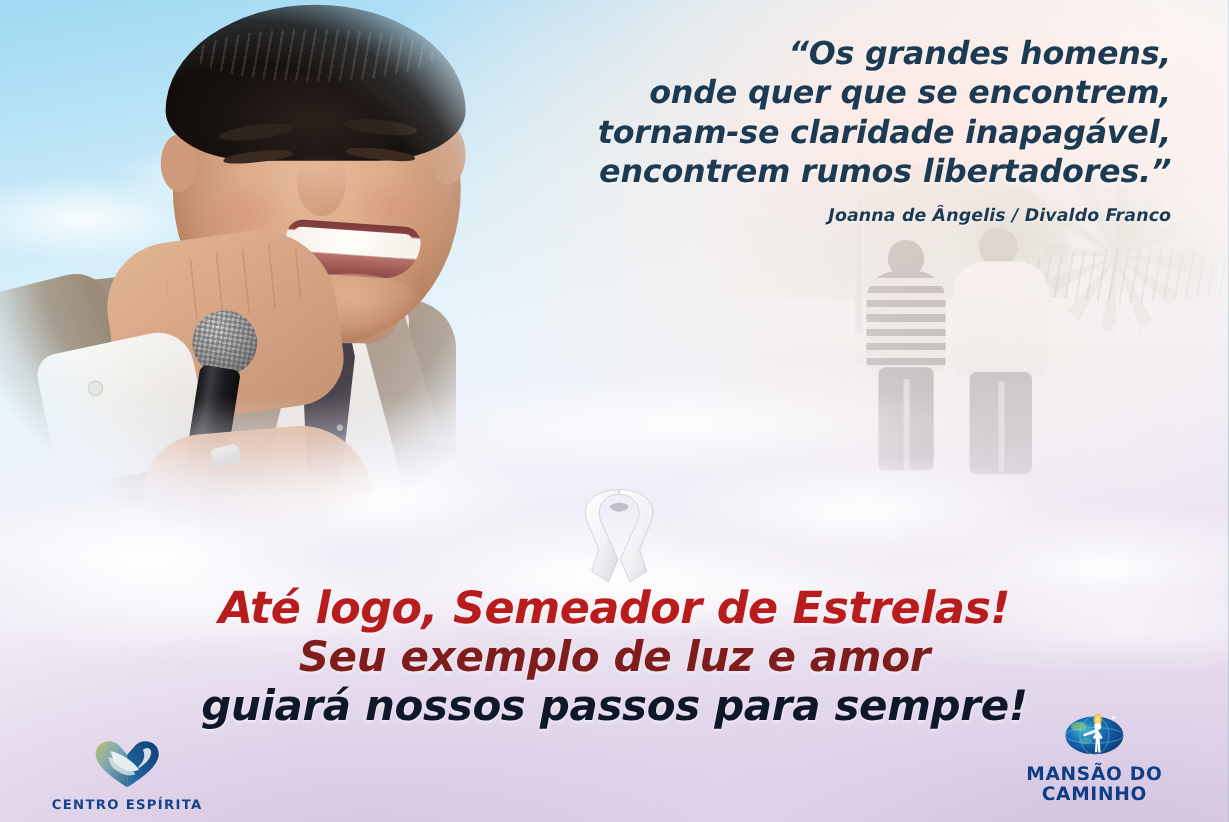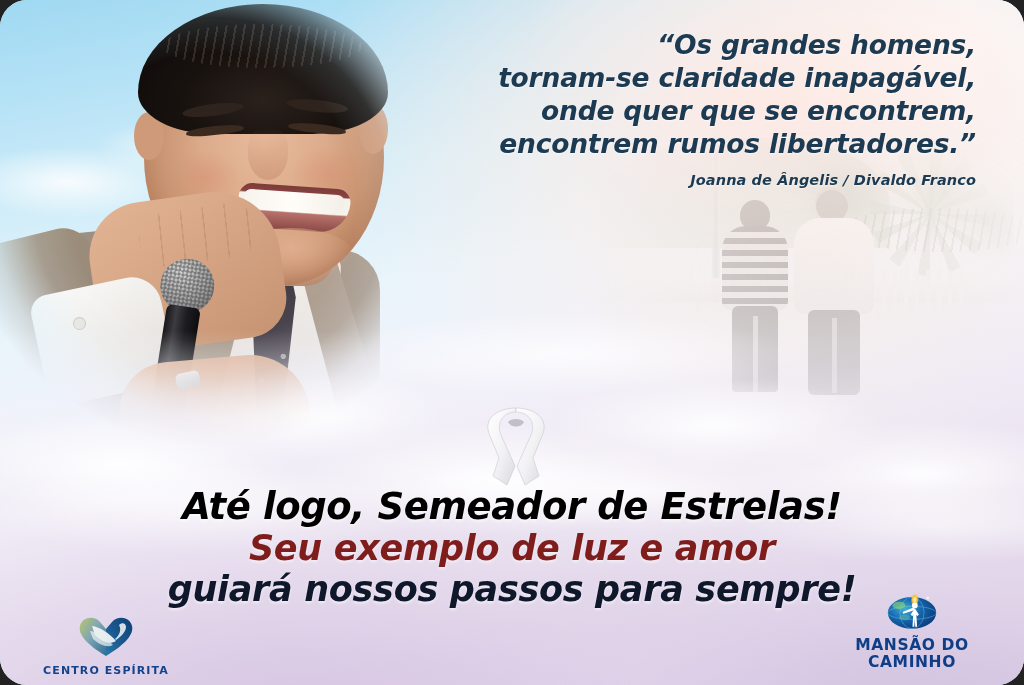--- a/index.html
+++ b/index.html
@@ -8,21 +8,20 @@
     background: #222;
   }
   #poster {
     position: relative;
     width: 1024px;
     height: 685px;
     overflow: hidden;
     font-family: "DejaVu Sans", sans-serif;
     background: #cfe9f7;
     user-select: none;
-    border-radius: 27px;
   }
 
   
   .bg-layer { position: absolute; inset: 0; }
 
   .sky-base {
     background:
       linear-gradient(170deg,
         #9fd9f2 0%,
         #b6e2f6 12%,
@@ -333,21 +332,21 @@
     width: 1024px;
     text-align: center;
     font-family: "DejaVu Sans", sans-serif;
     font-style: italic;
     font-weight: bold;
   }
   .headline .h1 {
     display: block;
     font-size: 37px;
     line-height: 42px;
-    color: #000000;
+    color: #b91c1c;
     letter-spacing: -0.4px;
     text-shadow: 0 2px 3px rgba(255,255,255,0.55);
   }
   .headline .h2 {
     display: block;
     font-size: 35px;
     line-height: 41px;
     color: #7f1d1d;
     letter-spacing: -0.3px;
     text-shadow: 0 2px 3px rgba(255,255,255,0.55);
@@ -463,22 +462,22 @@
       <div class="ball"></div>
         <div class="body"></div>
     </div>
     <div class="hand-low"></div>
     <div class="ring"></div>
     <div class="portrait-fade"></div>
   </div>
 
   <div class="quote">
     <span class="ln">“Os grandes homens,</span>
+    <span class="ln">onde quer que se encontrem,</span>
     <span class="ln">tornam-se claridade inapagável,</span>
-    <span class="ln">onde quer que se encontrem,</span>
     <span class="ln">encontrem rumos libertadores.”</span>
   </div>
   <div class="attrib">Joanna de Ângelis / Divaldo Franco</div>
 
   <div class="ribbon">
     <svg viewBox="0 0 78 80" width="78" height="80" aria-hidden="true">
       <defs>
         <linearGradient id="rbG" x1="0" y1="0" x2="1" y2="1">
           <stop offset="0%" stop-color="#ffffff"></stop>
           <stop offset="55%" stop-color="#f2f1f4"></stop>

